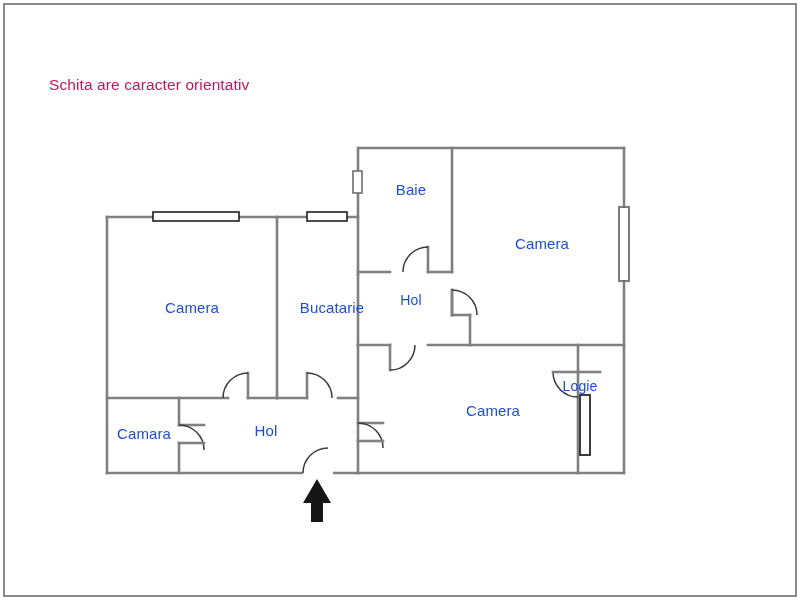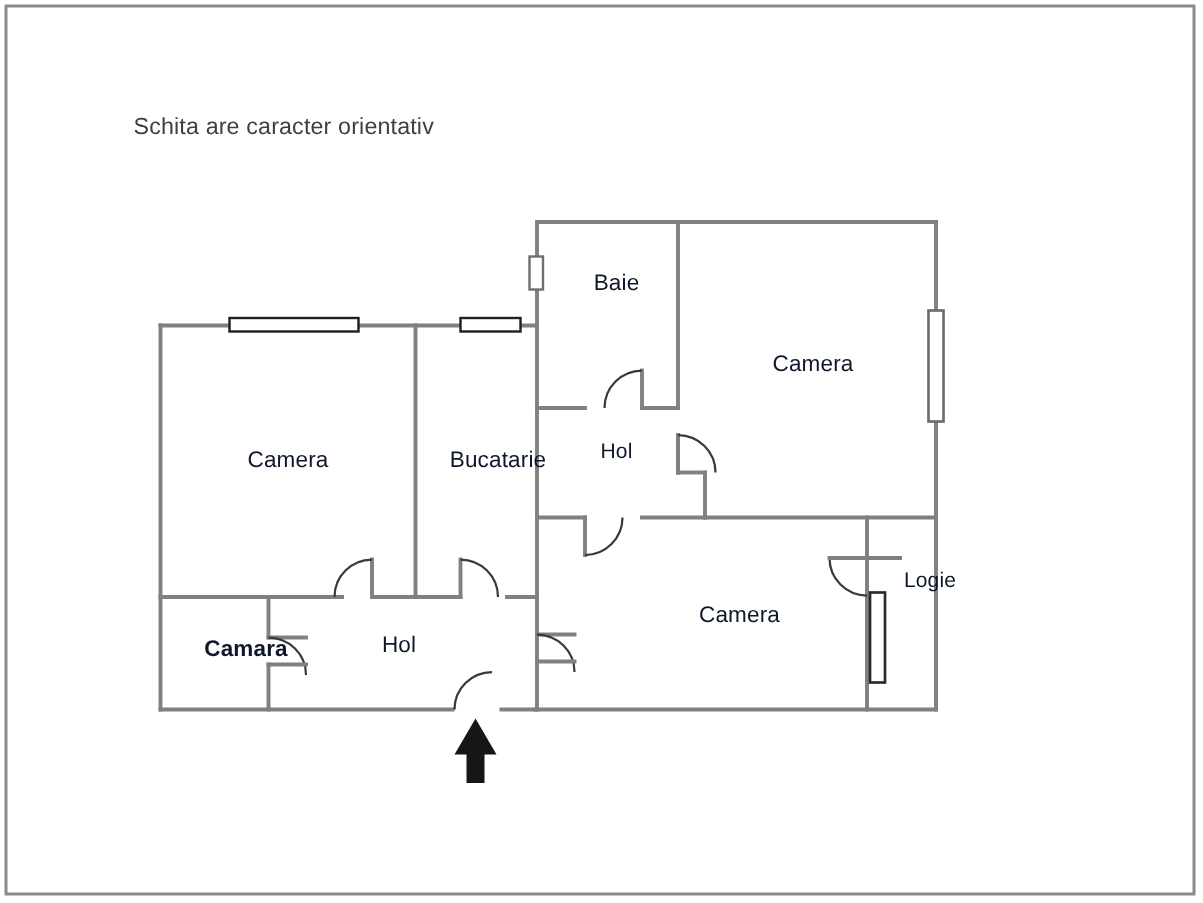--- a/index.html
+++ b/index.html
@@ -24,36 +24,35 @@
     width: 794px;
     height: 594px;
     border: 2px solid #8a8a8a;
     box-sizing: border-box;
   }
   #caption {
     position: absolute;
     left: 49px;
     top: 76px;
     font-size: 15.5px;
-    color: #404040;
+    color: #be185d;
     letter-spacing: 0.1px;
     white-space: nowrap;
-    margin-left: 40px;
   }
   #planwrap {
     position: absolute;
     left: 0;
     top: 0;
     width: 802px;
     height: 602px;
   }
   .room-label {
     position: absolute;
     font-size: 15px;
-    color: #0f172a;
+    color: #1d4ed8;
     white-space: nowrap;
     transform: translate(-50%, -50%);
     letter-spacing: 0.1px;
   }
   .room-label.small {
     font-size: 14px;
   }
 </style>
 </head>
 <body>
@@ -166,28 +165,28 @@
       <g>
         <polygon points="317,479 331,503 323,503 323,522 311,522 311,503 303,503" fill="#161616"></polygon>
       </g>
     </svg>
 
     
     <div class="room-label" style="left:192px; top:307px;">Camera</div>
 
     <div class="room-label" style="left:332px; top:307px;">Bucatarie</div>
 
-    <div class="room-label" style="left:164px; top:433px;font-weight:bold;">Camara</div>
+    <div class="room-label" style="left:144px; top:433px;">Camara</div>
 
     <div class="room-label" style="left:266px; top:430px;">Hol</div>
 
     <div class="room-label" style="left:411px; top:189px;">Baie</div>
 
     <div class="room-label small" style="left:411px; top:300px;">Hol</div>
 
     <div class="room-label" style="left:542px; top:243px;">Camera</div>
 
     <div class="room-label" style="left:493px; top:410px;">Camera</div>
 
-    <div class="room-label small" style="left:620px; top:386px;">Logie</div>
+    <div class="room-label small" style="left:580px; top:386px;">Logie</div>
   </div>
 
 </div>
 
 </body></html>

